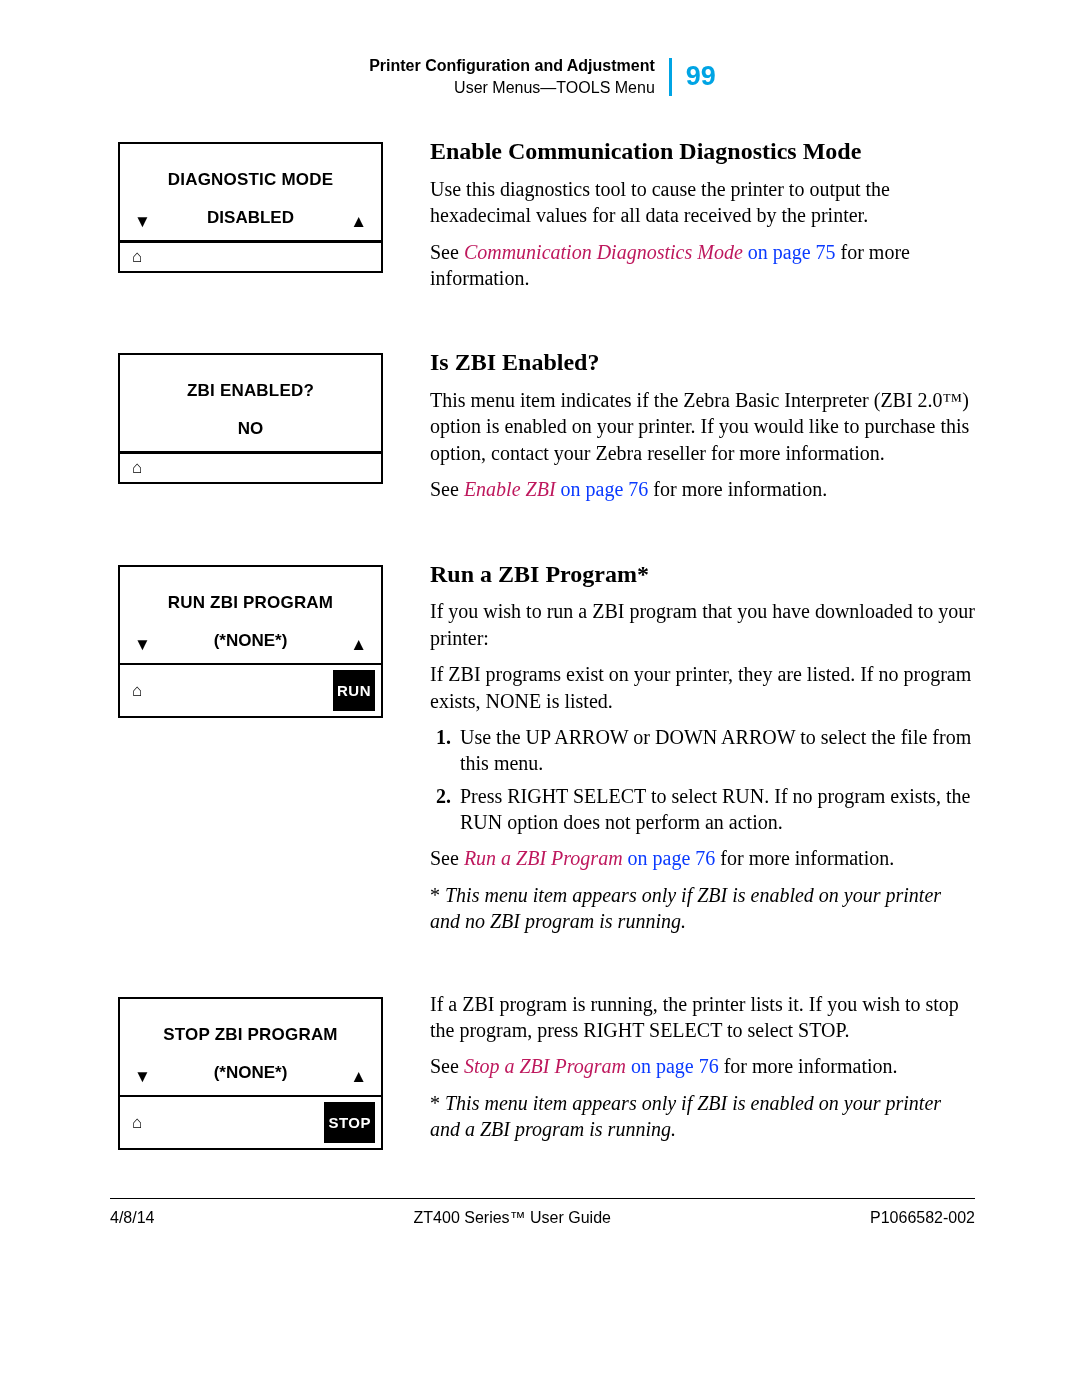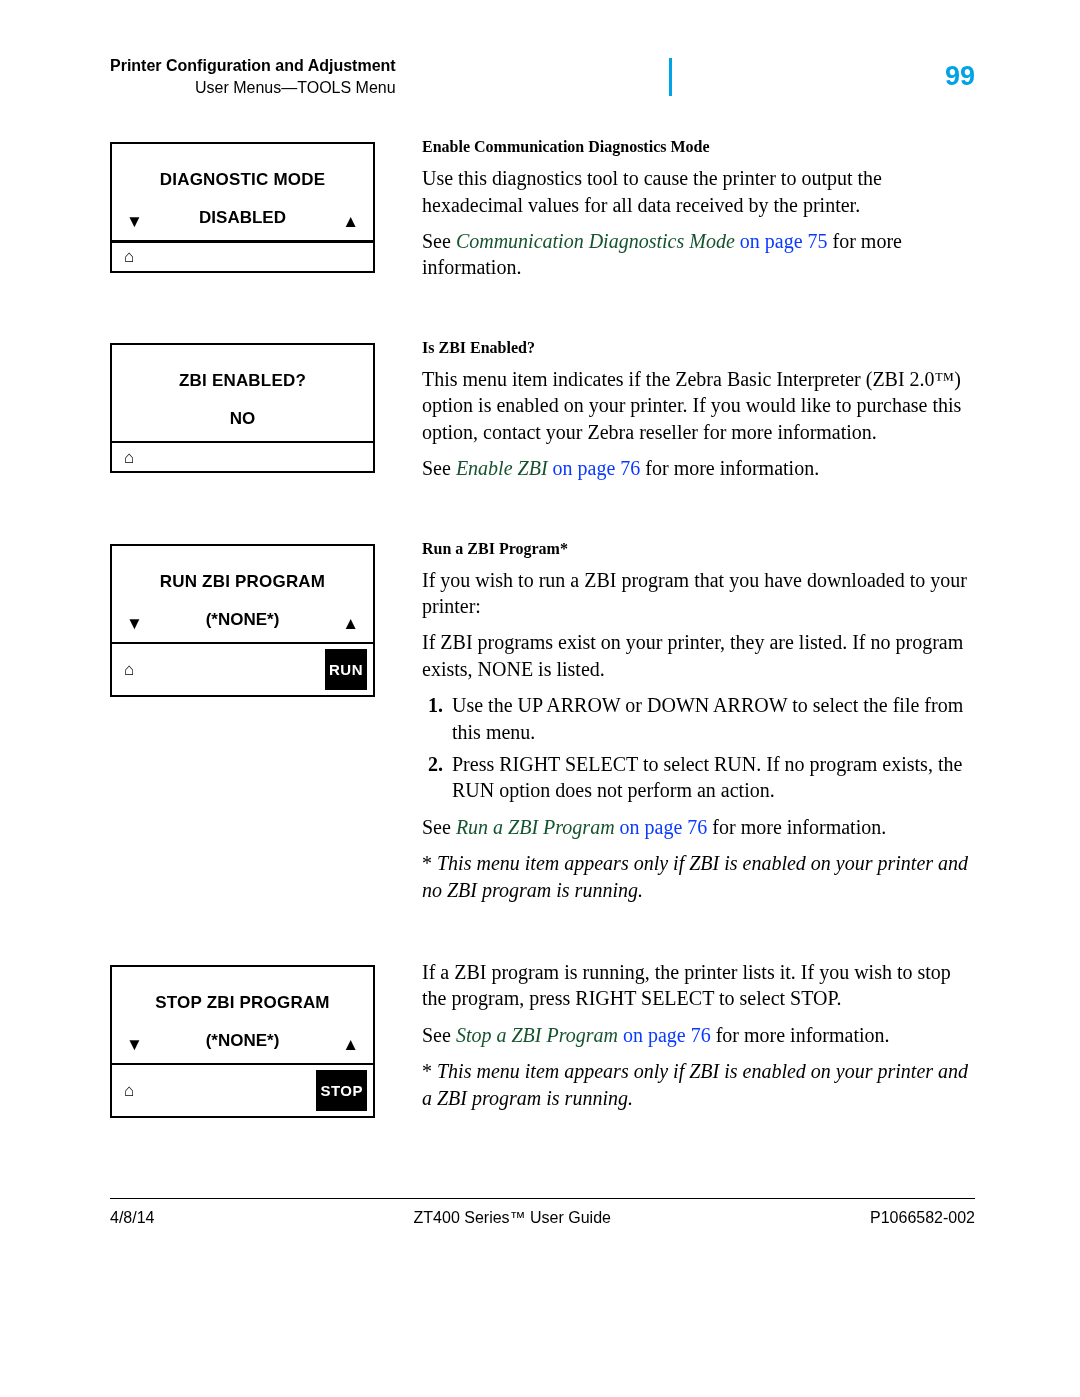--- a/index.html
+++ b/index.html
@@ -10,21 +10,21 @@
     font-family: "Times New Roman", Times, serif;
     font-size: 20px;
     color: #000;
     position: relative;
   }
   .page {
     padding: 55px 105px 0 110px;
   }
   .header {
     display: flex;
-    justify-content: space-between;
+    justify-content: center;
     align-items: center;
     gap: 14px;
     margin-bottom: 38px;
   }
   .header-text {
     text-align: right;
     font-family: Arial, Helvetica, sans-serif;
     font-size: 16px;
     line-height: 1.35;
   }
@@ -43,20 +43,21 @@
   .row {
     display: flex;
     gap: 30px;
     align-items: flex-start;
   }
   .row + .row { margin-top: 46px; }
   .lcd {
     width: 282px;
     flex: 0 0 auto;
     margin-top: 6px;
+    margin-left: 8px;
   }
   .lcd-frame {
     border: 2.5px solid #000;
     width: 265px;
   }
   .lcd-top {
     padding: 26px 14px 10px 14px;
     text-align: center;
     position: relative;
     min-height: 96px;
@@ -104,25 +105,25 @@
     letter-spacing: 0.5px;
   }
   .desc {
     flex: 1;
     line-height: 1.32;
     font-size: 20px;
   }
   .desc h3 {
     font-family: "Times New Roman", Times, serif;
     font-weight: bold;
-    font-size: 16px;
+    font-size: 24px;
     margin-bottom: 8px;
   }
   .desc p { margin-bottom: 10px; }
-  .xref { color: #14532d; font-style: italic; }
+  .xref { color: #be185d; font-style: italic; }
   .plainlink { color: #0a3aff; }
   .desc ol {
     margin: 4px 0 10px 26px;
   }
   .desc ol li { margin-bottom: 6px; padding-left: 4px; }
   .desc ol li::marker { font-weight: bold; }
   .note {
     font-style: italic;
     margin-top: 4px;
   }

